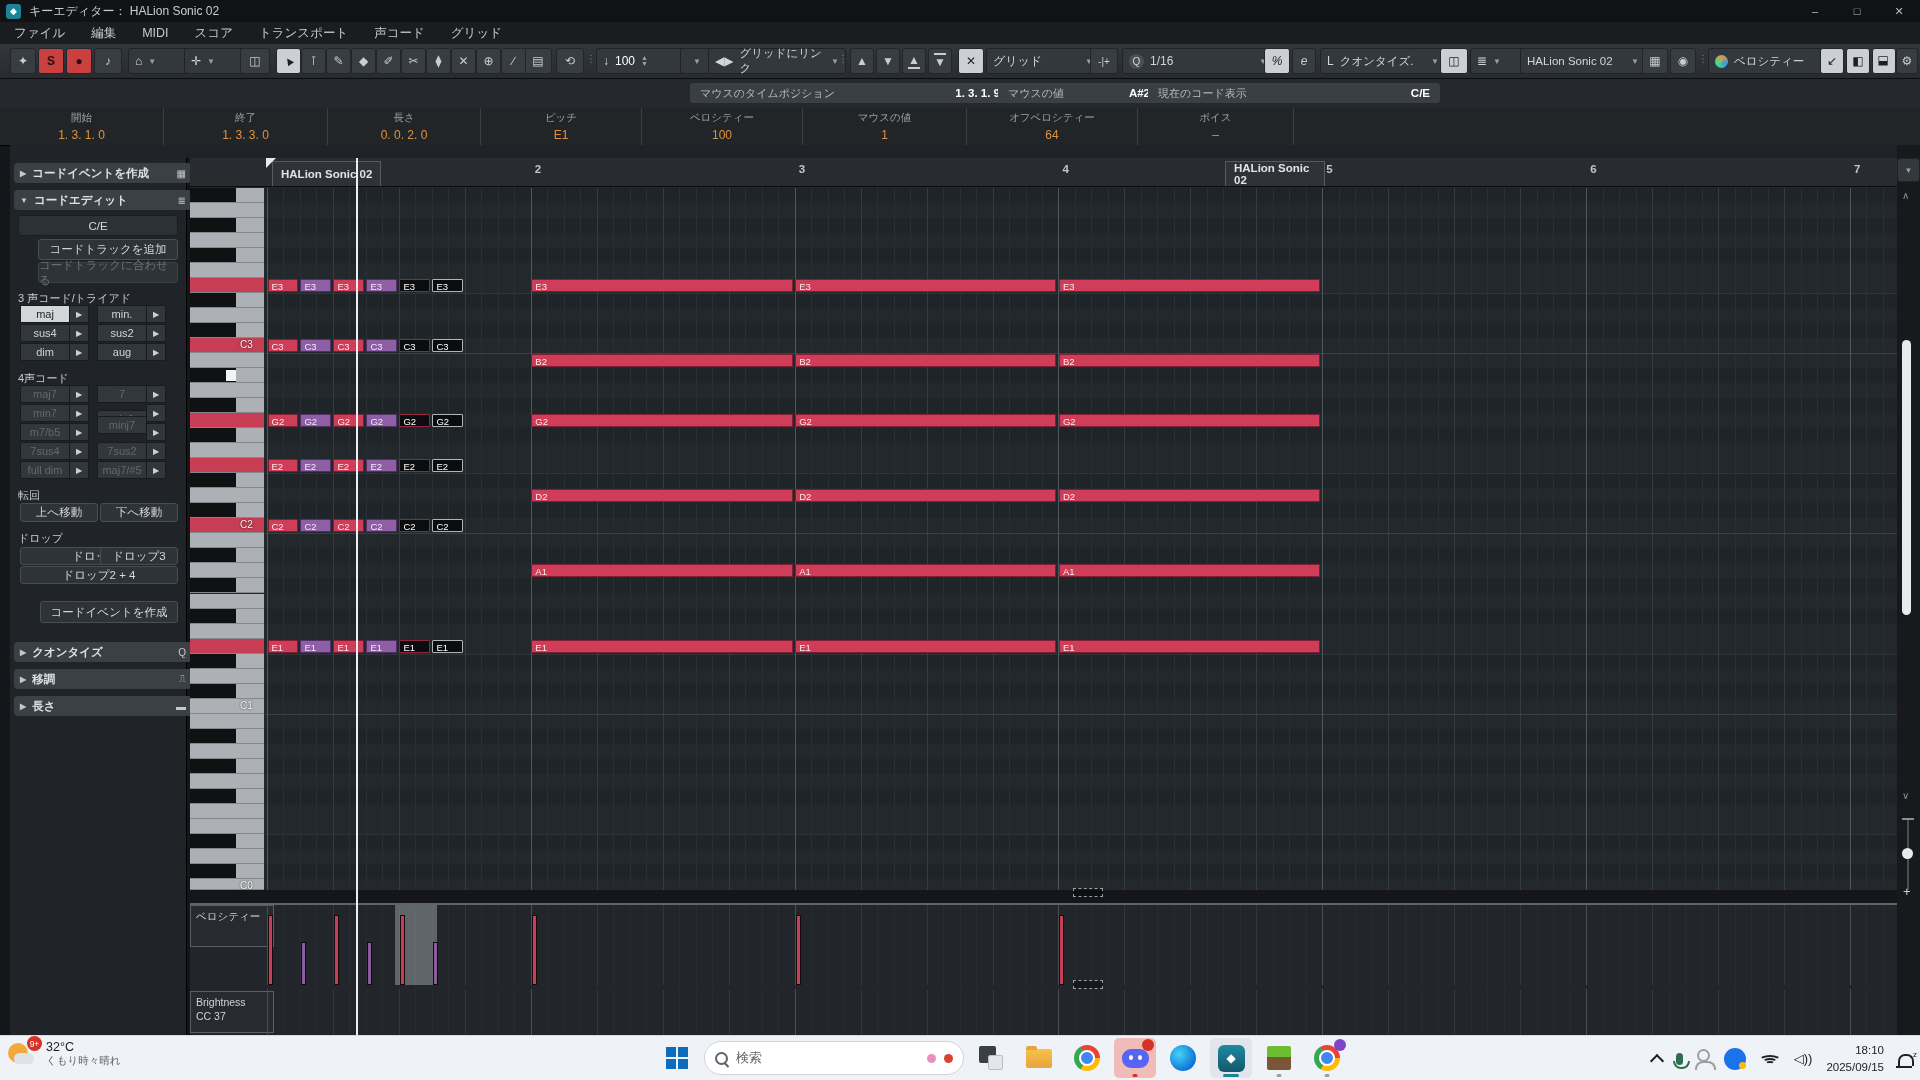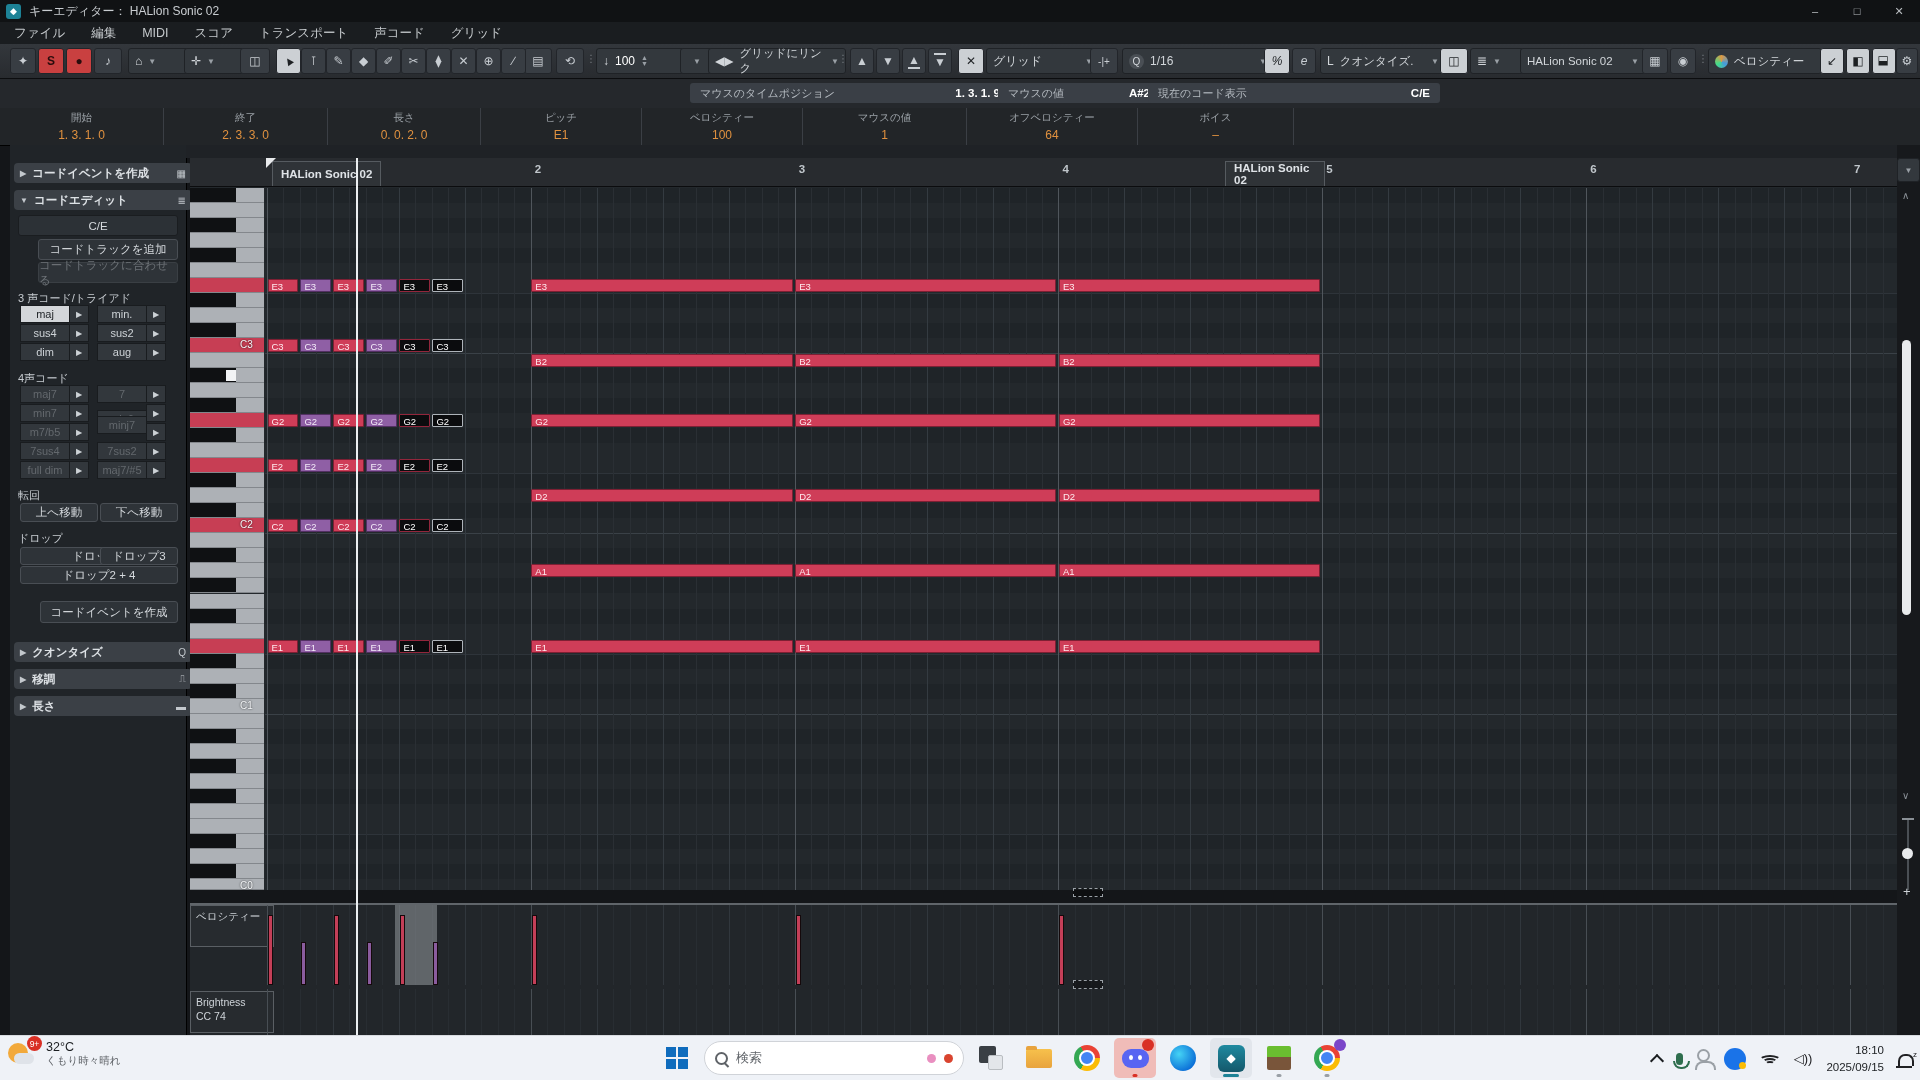--- a/index.html
+++ b/index.html
@@ -267,21 +267,21 @@
     </div>
   </div>
 
   <div id="infoline" class="abs">
       <div class="info-cell" style="width: 163px;">
         <span class="info-label">開始</span>
         <span class="info-value">1. 3. 1.  0</span>
       </div>
       <div class="info-cell" style="width: 163px;">
         <span class="info-label">終了</span>
-        <span class="info-value">2. 3. 3.  0</span>
+        <span class="info-value">1. 3. 3.  0</span>
       </div>
       <div class="info-cell" style="width: 152px;">
         <span class="info-label">長さ</span>
         <span class="info-value">0. 0. 2.  0</span>
       </div>
       <div class="info-cell" style="width: 160px;">
         <span class="info-label">ピッチ</span>
         <span class="info-value">E1</span>
       </div>
       <div class="info-cell" style="width: 160px;">
@@ -381,21 +381,21 @@
   <div id="roll-bg" class="abs"></div>
   <div id="ruler-corner" class="abs"></div>
   <div id="ruler" class="abs"></div>
   <div class="part-tab" style="left:272px;">HALion Sonic 02</div>
   <div class="part-tab" style="left:1225px;width:82px;">HALion Sonic 02</div>
   <div class="abs" style="left:266px;top:158px;width:0;height:0;border-top:10px solid #e8eaec;border-right:10px solid transparent;z-index:5;"></div>
 
   <div id="vel-lane" class="abs"></div>
   <div class="lane-label" style="left:190px;top:905px;width:72px;height:34px;">ベロシティー</div>
   <div id="cc-lane" class="abs"></div>
-  <div class="lane-label" style="left:190px;top:991px;width:72px;height:34px;"><span>Brightness</span><br><span>CC 74</span></div>
+  <div class="lane-label" style="left:190px;top:991px;width:72px;height:34px;"><span>Brightness</span><br><span>CC 37</span></div>
 
   <div id="scrollcol" class="abs"></div>
   <div class="tdrop abs" style="left:1897px;top:158px;width:21px;height:22px;justify-content:center;padding:0;">
       <span class="caret">▼</span>
     </div>
   <div class="sc-el" style="top:190px;left:1902px;font-size:10px;">∧</div>
   <div id="sc-thumb" class="abs" style="top:340px;height:275px;"></div>
   <div class="sc-el" style="top:790px;left:1902px;font-size:10px;">∨</div>
   <div class="abs" style="left:1902px;top:818px;width:12px;height:2px;background:#8a9096;"></div>
   <div class="abs" style="left:1907px;top:820px;width:2px;height:70px;background:#4a4f54;"></div>

